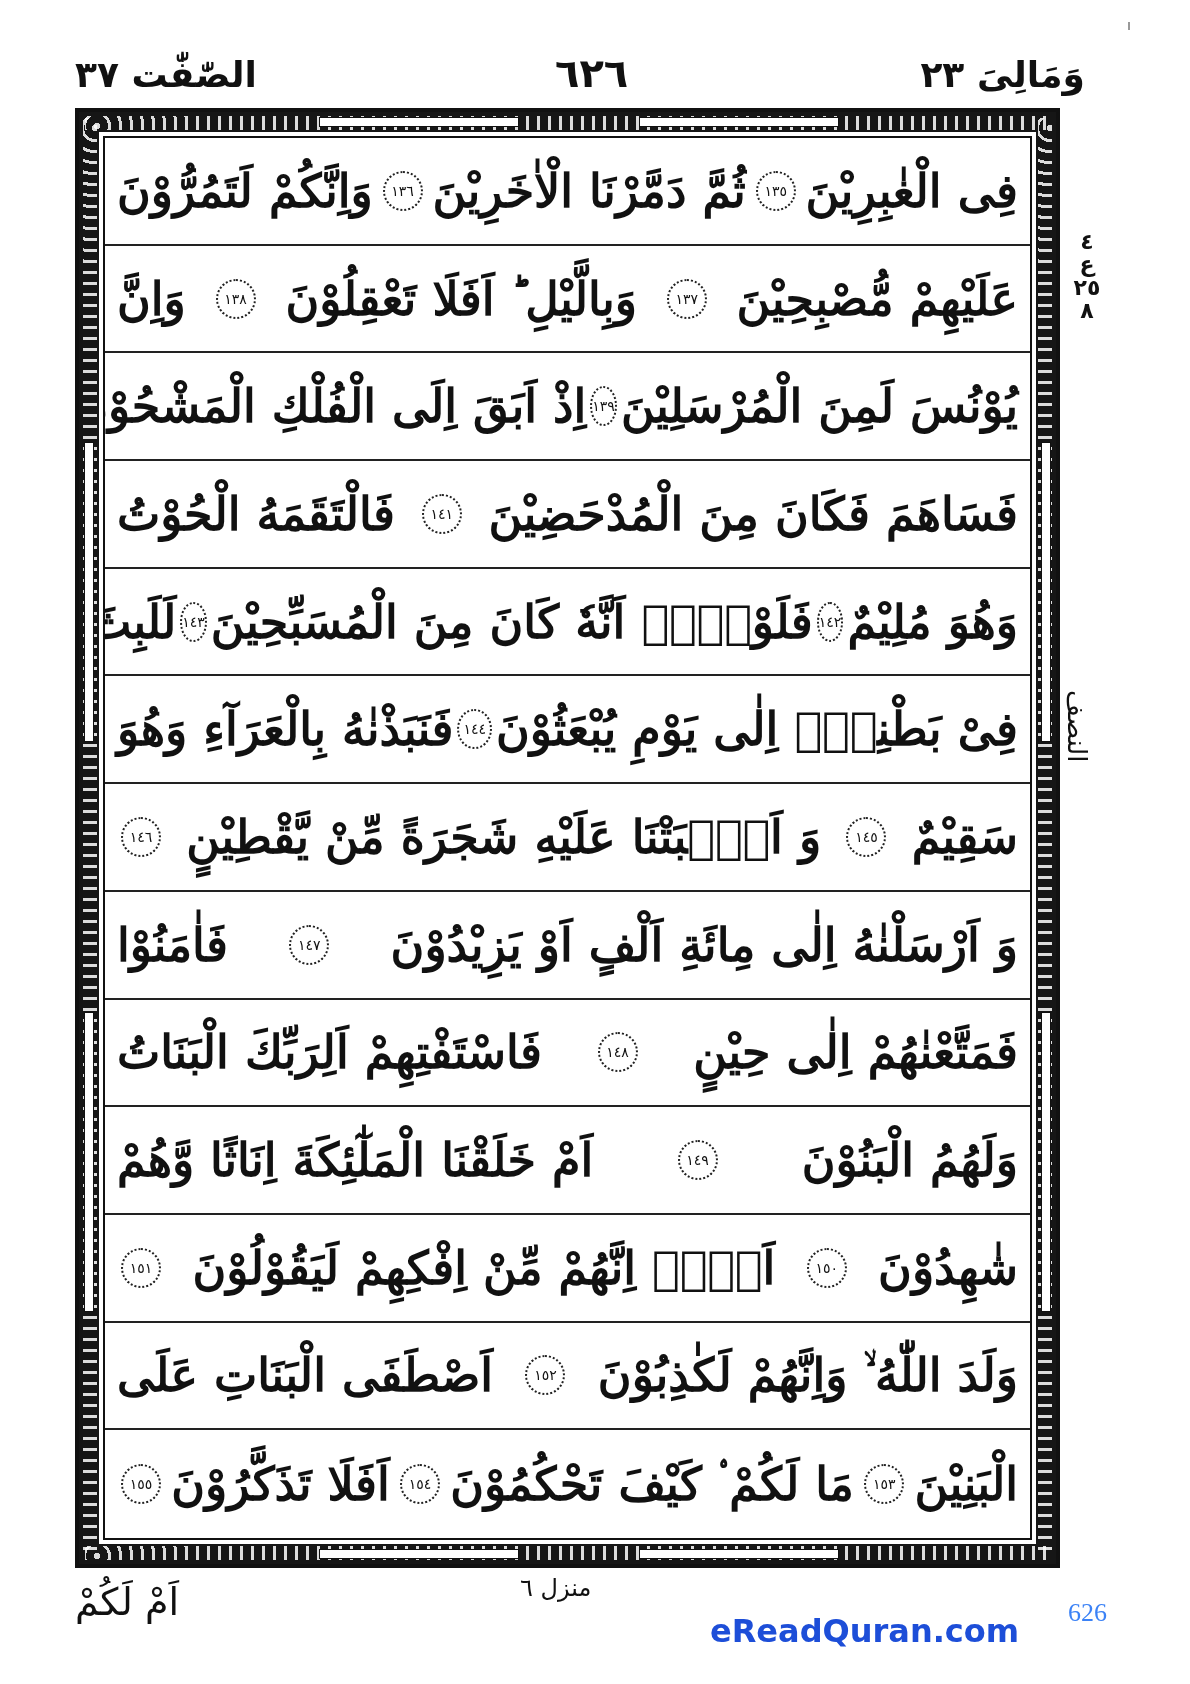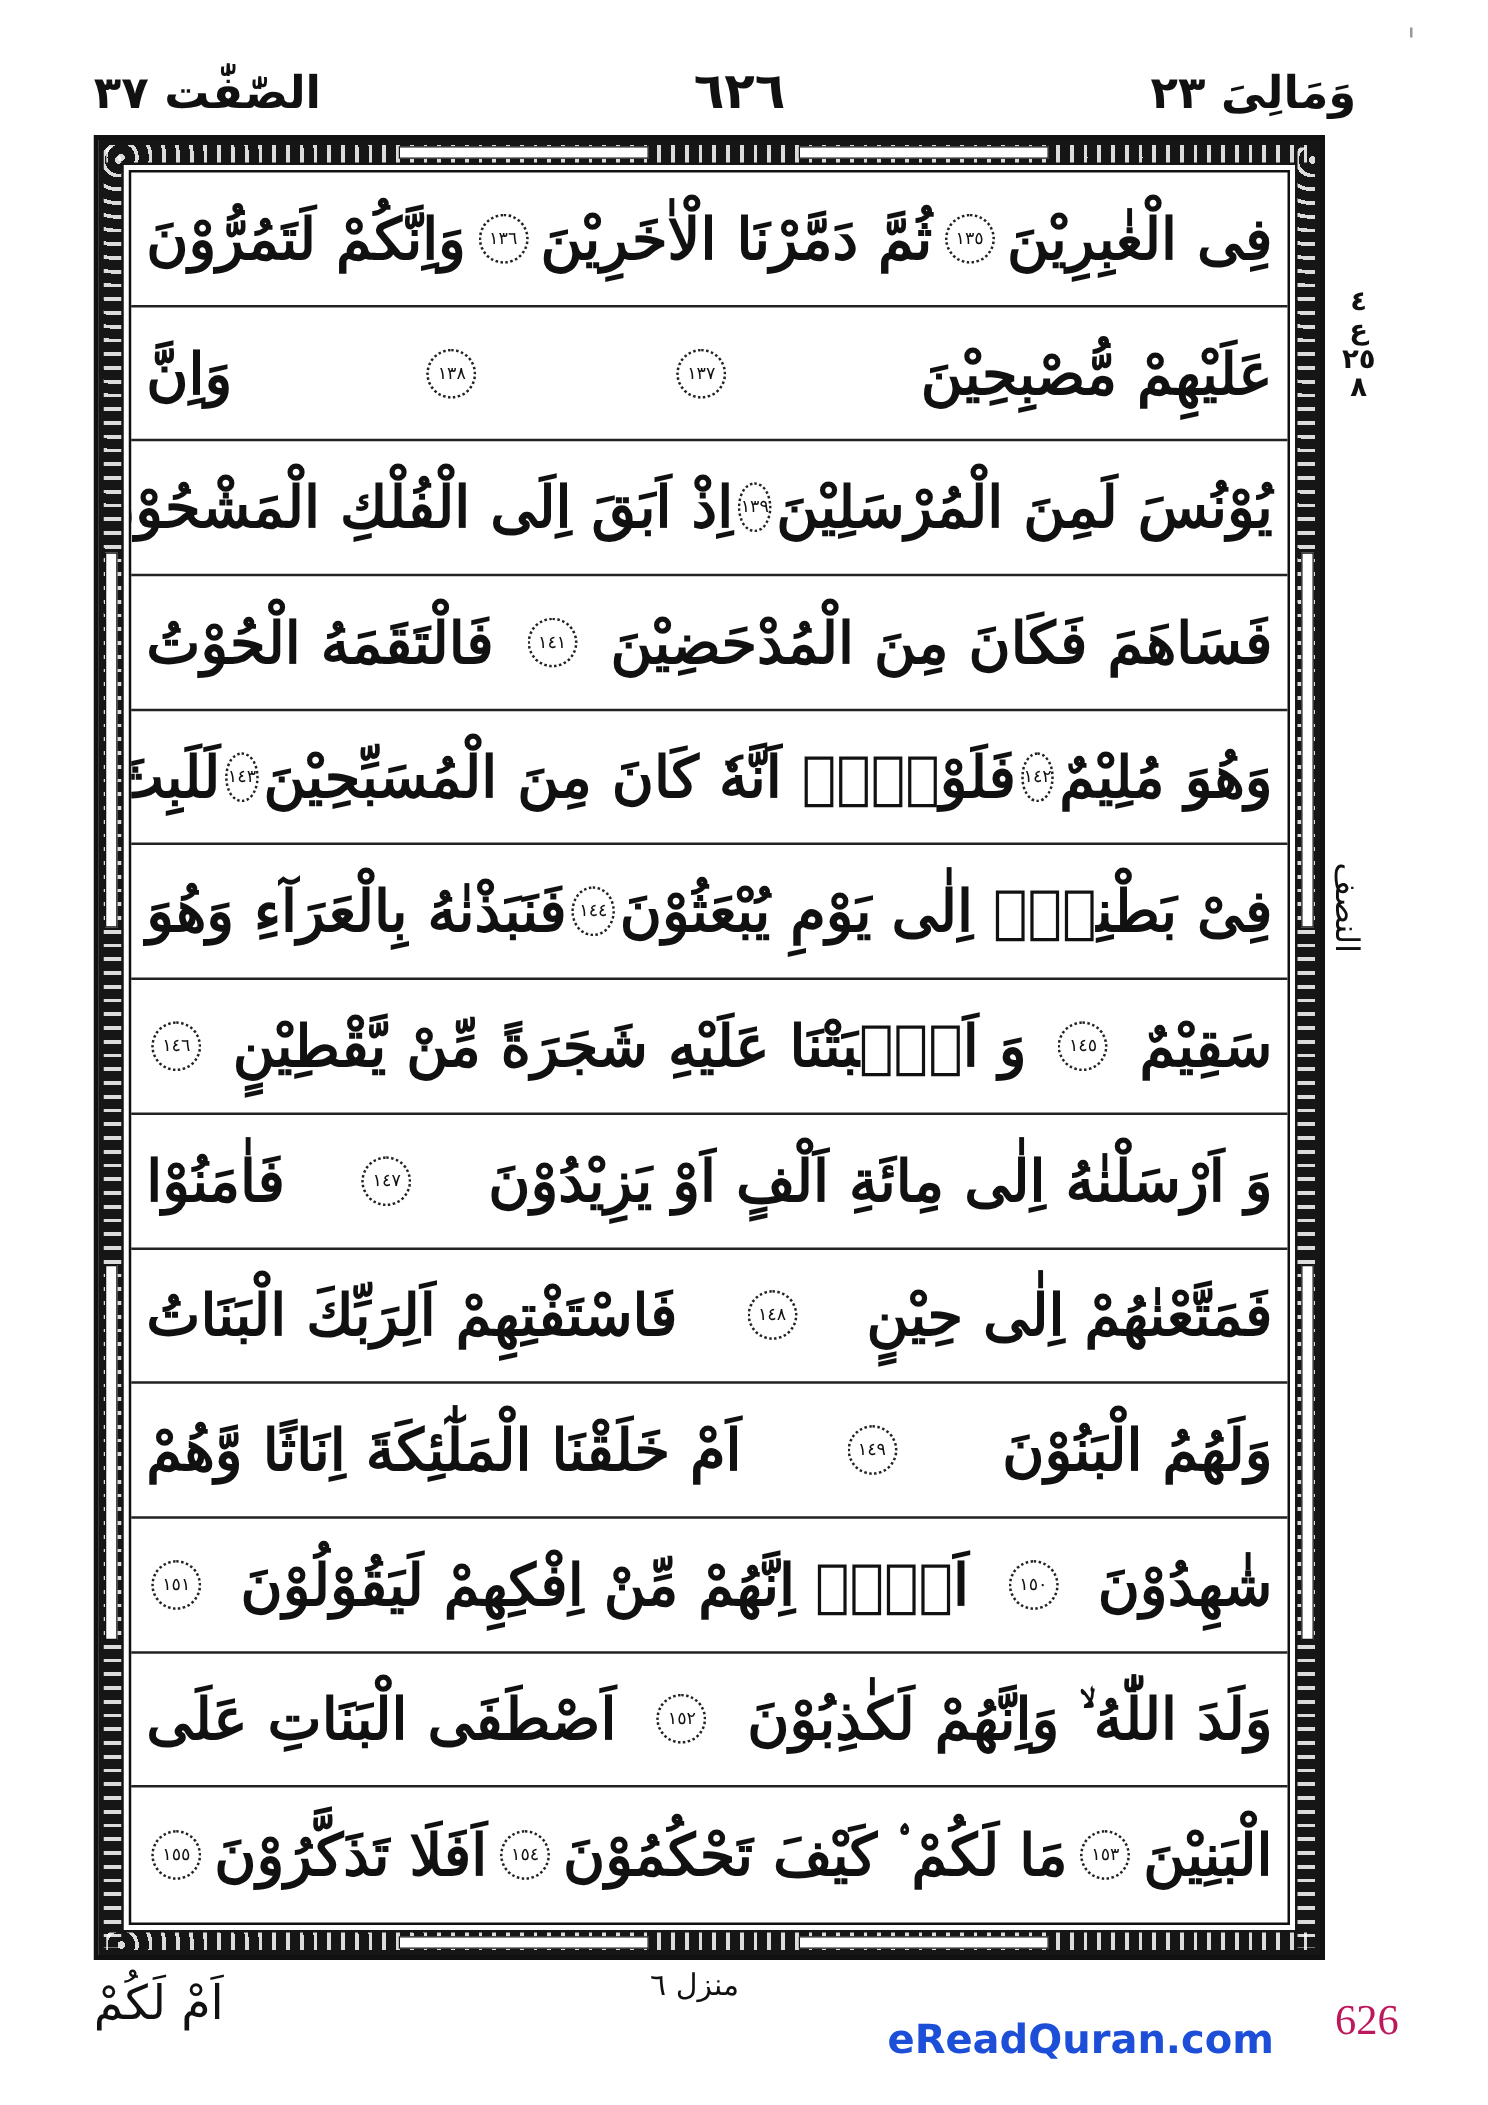--- a/index.html
+++ b/index.html
@@ -39,22 +39,22 @@
   
   .ruku { position: absolute; left: 1070px; top: 230px; width: 34px; text-align: center;
           font-size: 22px; font-weight: bold; line-height: 1.05; direction: rtl; }
   .nisf { position: absolute; left: 1062px; top: 690px; font-size: 26px; writing-mode: vertical-rl; direction: rtl; }
 
   .footer { position: absolute; top: 1568px; left: 0; width: 1190px; height: 70px; }
   .footer .next-word { position: absolute; left: 75px; top: 12px; font-size: 38px; direction: rtl; }
   .footer .manzil { position: absolute; left: 520px; top: 6px; font-size: 24px; direction: rtl; text-align: right; }
   .footer .site { position: absolute; left: 710px; top: 44px; font-size: 32px; font-weight: bold;
                   font-family: "DejaVu Sans", sans-serif; color: #1d4ed8; }
-  .footer .latin-page { position: absolute; left: 1068px; top: 30px; font-size: 34px;
-                        font-family: "Liberation Serif", serif; color: #be185d; }
+  .footer .latin-page { position: absolute; left: 1068px; top: 30px; font-size: 26px;
+                        font-family: "Liberation Serif", serif; color: #3b82f6; }
 </style>
 </head>
 <body>
 
 <div class="header">
   <div class="surah">الصّٰفّٰت ٣٧</div>
   <div class="pageno">٦٢٦</div>
   <div class="juz">وَمَالِىَ ٢٣</div>
 </div>
 <div class="speck"></div>
@@ -78,20 +78,21 @@
       <div class="line" style="top: 0px; height: 107.692px;">
         <span>فِى الْغٰبِرِيْنَ</span>
         <span class="ayah">١٣٥</span>
         <span>ثُمَّ دَمَّرْنَا الْاٰخَرِيْنَ</span>
         <span class="ayah">١٣٦</span>
         <span>وَاِنَّكُمْ لَتَمُرُّوْنَ</span>
       </div>
       <div class="line" style="top: 107.692px; height: 107.692px;">
         <span>عَلَيْهِمْ مُّصْبِحِيْنَ</span>
         <span class="ayah">١٣٧</span>
+        <span>وَبِالَّيْلِ ؕ اَفَلَا تَعْقِلُوْنَ</span>
         <span class="ayah">١٣٨</span>
         <span>وَاِنَّ</span>
       </div>
       <div class="line" style="top: 215.385px; height: 107.692px;">
         <span>يُوْنُسَ لَمِنَ الْمُرْسَلِيْنَ</span>
         <span class="ayah">١٣٩</span>
         <span>اِذْ اَبَقَ اِلَى الْفُلْكِ الْمَشْحُوْنِ</span>
       </div>
       <div class="line" style="top: 323.077px; height: 107.692px;">
         <span>فَسَاهَمَ فَكَانَ مِنَ الْمُدْحَضِيْنَ</span>

